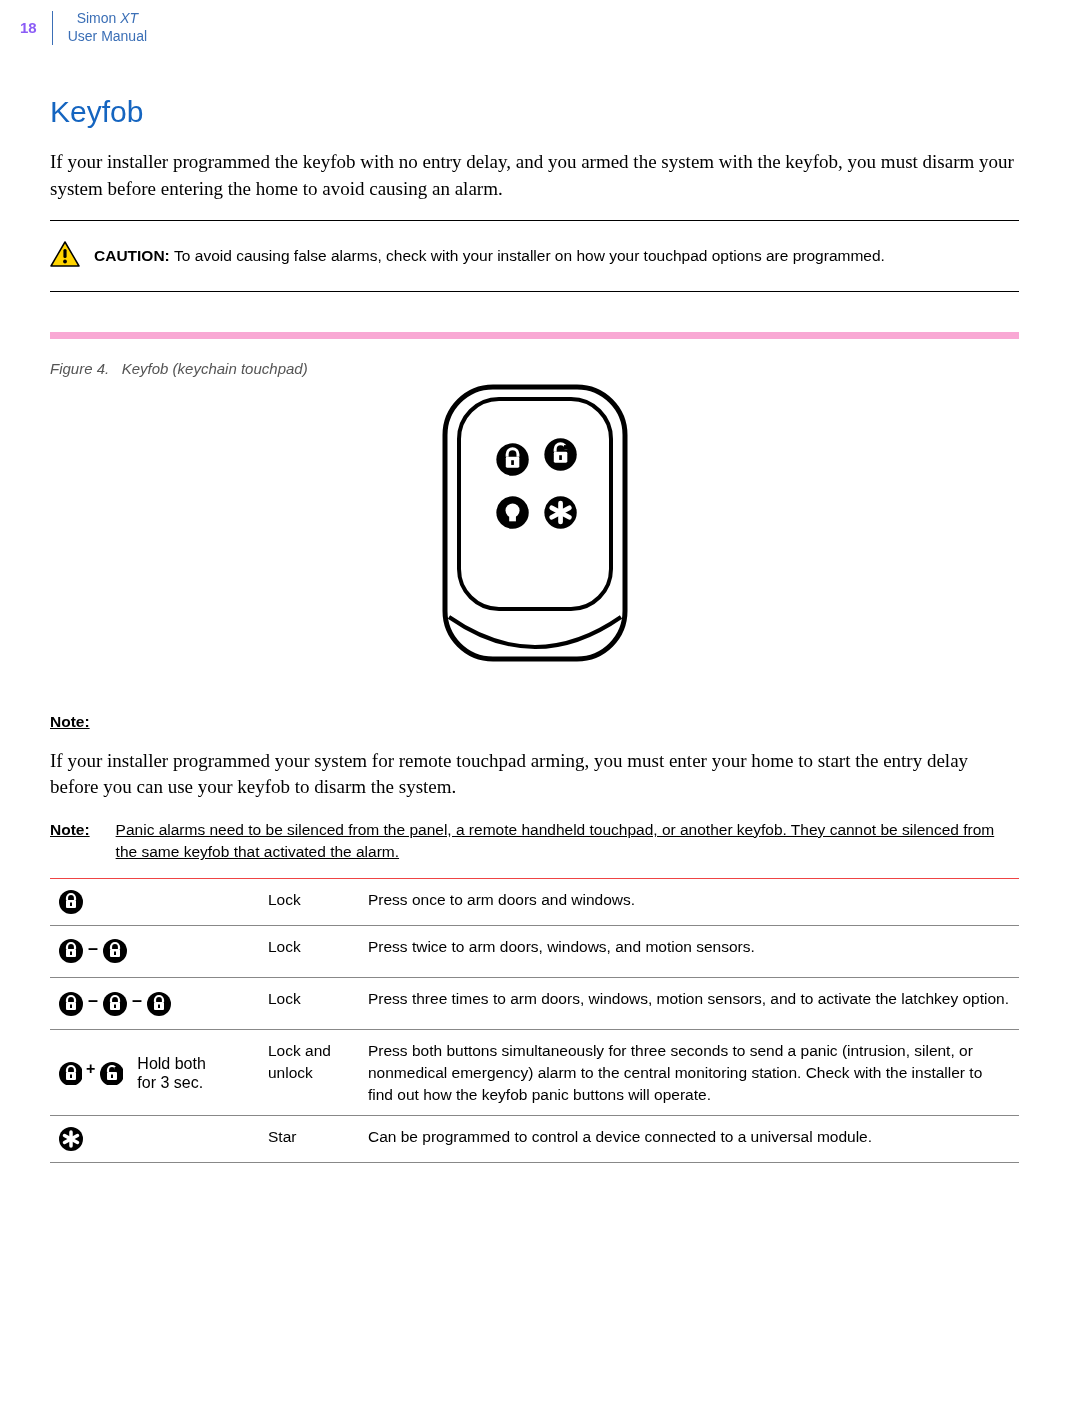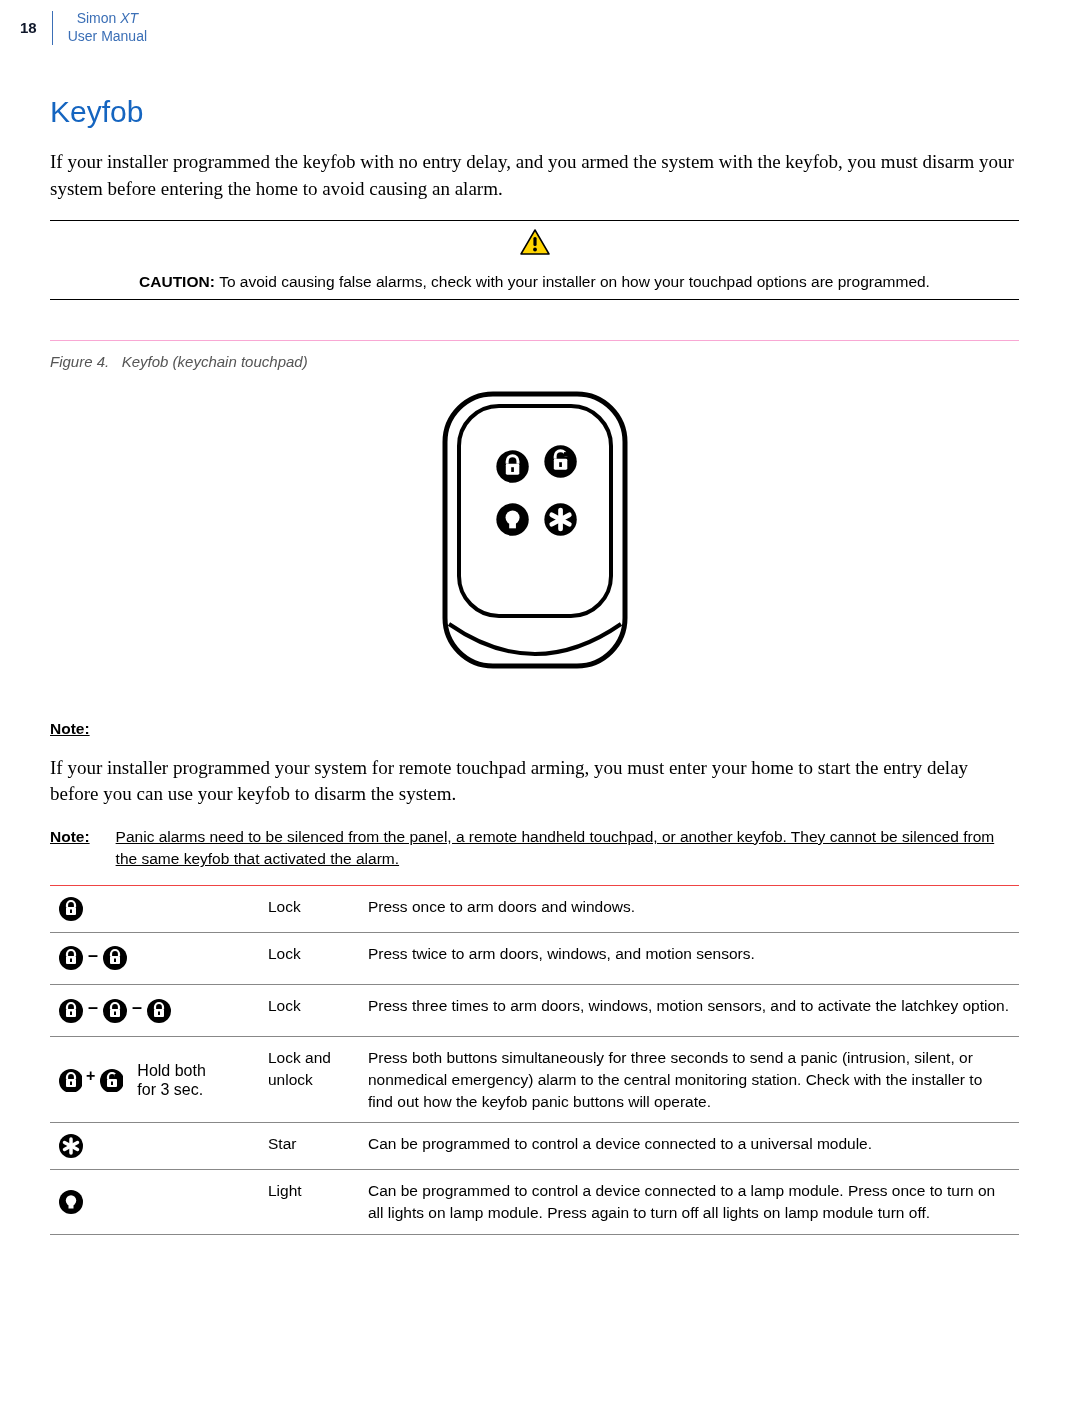--- a/index.html
+++ b/index.html
@@ -15,21 +15,21 @@
     display: flex;
     align-items: center;
     font-size: 14px;
     margin-bottom: 50px;
     margin-left: -30px;
   }
   .page-num {
     font-weight: bold;
     font-size: 15px;
     padding-right: 15px;
-    color: #0f172a;
+    color: #8b5cf6;
   }
   .vbar {
     width: 1px;
     height: 34px;
     background: #3b6fb6;
     margin-right: 15px;
   }
   .doc-title { color: #3b6fb6; line-height: 1.25; font-size: 14px; text-align: center; }
   .doc-title .italic { font-style: italic; }
   h1.section {
@@ -41,37 +41,36 @@
   }
   p.body {
     font-family: Georgia, 'Times New Roman', serif;
     font-size: 19px;
     line-height: 1.4;
     margin-bottom: 18px;
   }
   .caution-box {
     border-top: 1.5px solid #000;
     border-bottom: 1.5px solid #000;
-    padding: 8px 0;
+    padding: 20px 0;
     display: flex;
     align-items: center;
     gap: 14px;
     margin-bottom: 40px;
     font-size: 15.5px;
-    flex-direction: column;
   }
   .caution-icon { flex-shrink: 0; }
   .caution-text strong { font-weight: bold; }
   .fig-caption {
     font-style: italic;
     color: #555;
     font-size: 15px;
-    margin-bottom:14px;
-    border-top: 1px solid #f9a8d4;
-    padding-top: 12px;
+    margin-bottom:0;
+    border-top: 7px solid #f9a8d4;
+    padding-top: 21px;
   }
   .figure { text-align: center; margin-bottom: 30px; }
   .note-row {
     display: flex;
     gap: 26px;
     font-size: 15.5px;
     margin-bottom: 14px;
     line-height: 1.45;
     text-decoration: underline;
   }
@@ -262,25 +261,14 @@
     <td class="ic">
       <div class="icon-row">
         <svg class="icn">
               <use href="#star-icon"></use>
             </svg>
       </div>
     </td>
     <td class="lbl">Star</td>
     <td>Can be programmed to control a device connected to a universal module.</td>
   </tr>
-  <tr>
-    <td class="ic">
-      <div class="icon-row">
-        <svg class="icn">
-              <use href="#light-icon"></use>
-            </svg>
-      </div>
-    </td>
-    <td class="lbl">Light</td>
-    <td>Can be programmed to control a device connected to a lamp module. Press once to turn on all lights on lamp module. Press again to turn off all lights on lamp module turn off.</td>
-  </tr>
 </tbody>
   </table>
 
 </body></html>

